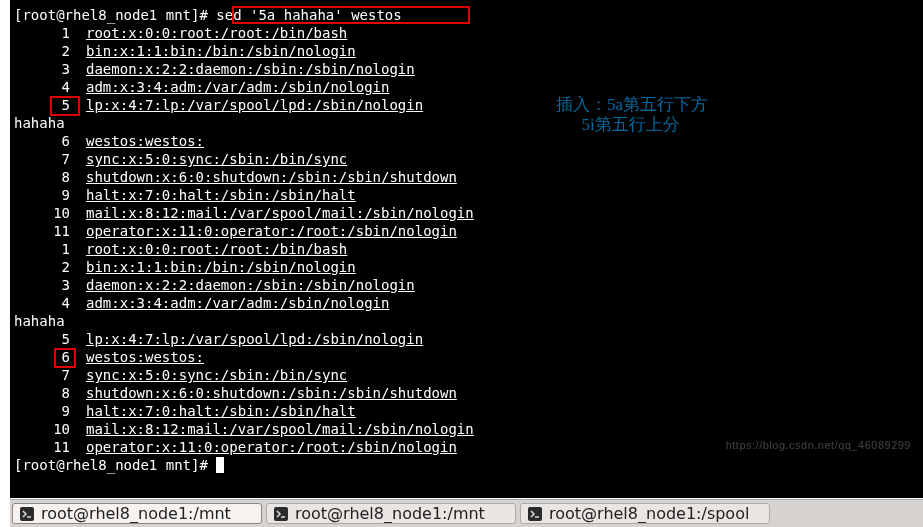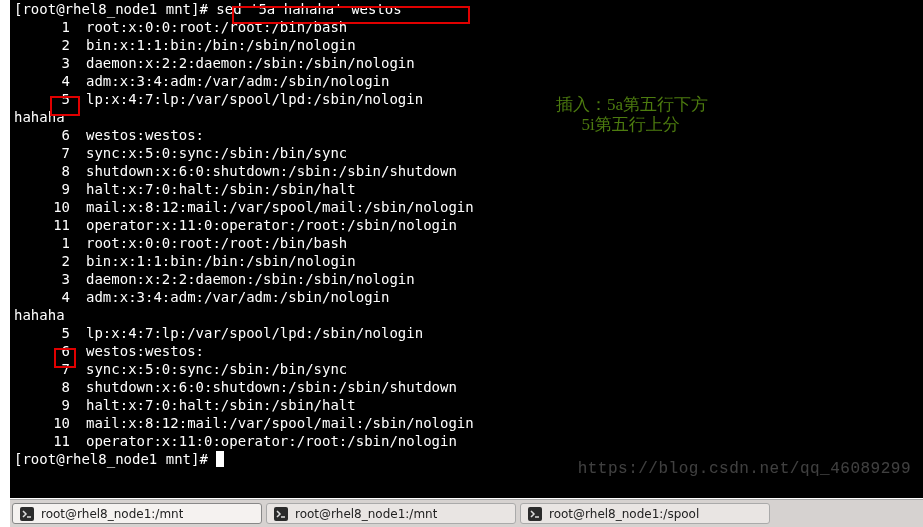--- a/index.html
+++ b/index.html
@@ -15,75 +15,75 @@
   }
   .terminal {
     position: absolute;
     left: 10px;
     top: 0;
     right: 0;
     height: 498px;
     background: #000;
     color: #fff;
     line-height: 18px;
-    padding: 0 0 0 4px;
+    padding: 6px 0 0 4px;
     box-sizing: border-box;
     overflow: hidden;
   }
   .line { white-space: pre; height: 18px; }
   .num {
     display: inline-block;
     width: 56px;
     text-align: right;
     color: #fff;
   }
-  .txt { padding-left: 16px; }
+  .txt { padding-left: 16px; text-decoration: underline; }
   .red-box {
     position: absolute;
     border: 2px solid #e00000;
     pointer-events: none;
     box-sizing: border-box;
   }
   .cursor {
     display: inline-block;
     width: 8px;
     height: 16px;
     background: #fff;
     vertical-align: text-bottom;
   }
   .ann {
     position: absolute;
-    color: #4d7c0f;
+    color: #0369a1;
     font-family: "SimSun","NSimSun","Songti SC",serif;
     font-size: 17px;
     white-space: pre;
     pointer-events: none;
   }
   .watermark {
     position: absolute;
     right: 12px;
-    bottom: 20px;
+    bottom: 44px;
     color: rgba(255,255,255,0.25);
-    font-size: 16px;
-    font-family: Liberation Mono, monospace;
+    font-size: 11px;
+    font-family: Liberation Sans, sans-serif;
     letter-spacing: 0.5px;
   }
   
   .taskbar {
     position: absolute;
     left: 10px;
     right: 0;
     top: 499px;
     height: 27px;
     background: #d6d2d0;
     border-top: 1px solid #aaa;
     display: flex;
     align-items: stretch;
     font-family: "DejaVu Sans", sans-serif;
-    font-size: 12px;
+    font-size: 16px;
   }
   .task {
     display: flex;
     align-items: center;
     border: 1px solid #aaa;
     border-radius: 3px;
     background: #e9e5e3;
     margin: 3px 2px;
     padding: 0 10px 0 6px;
     min-width: 250px;

